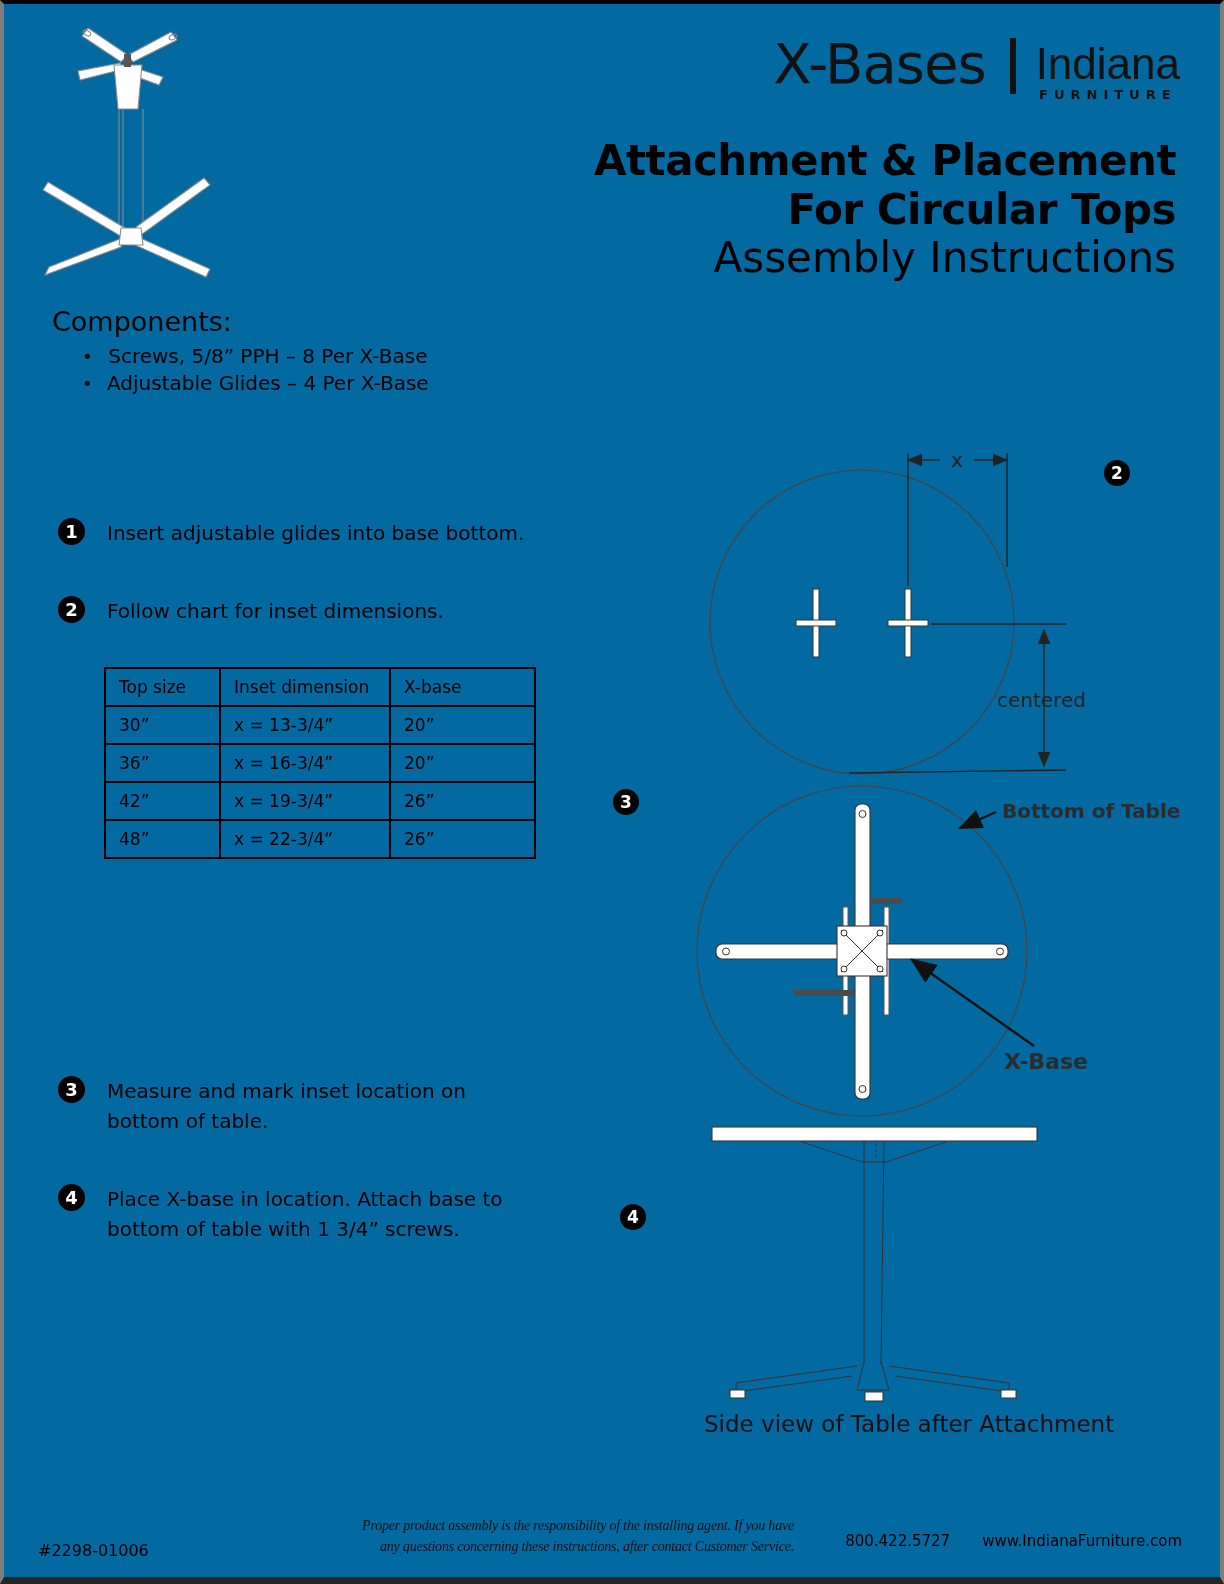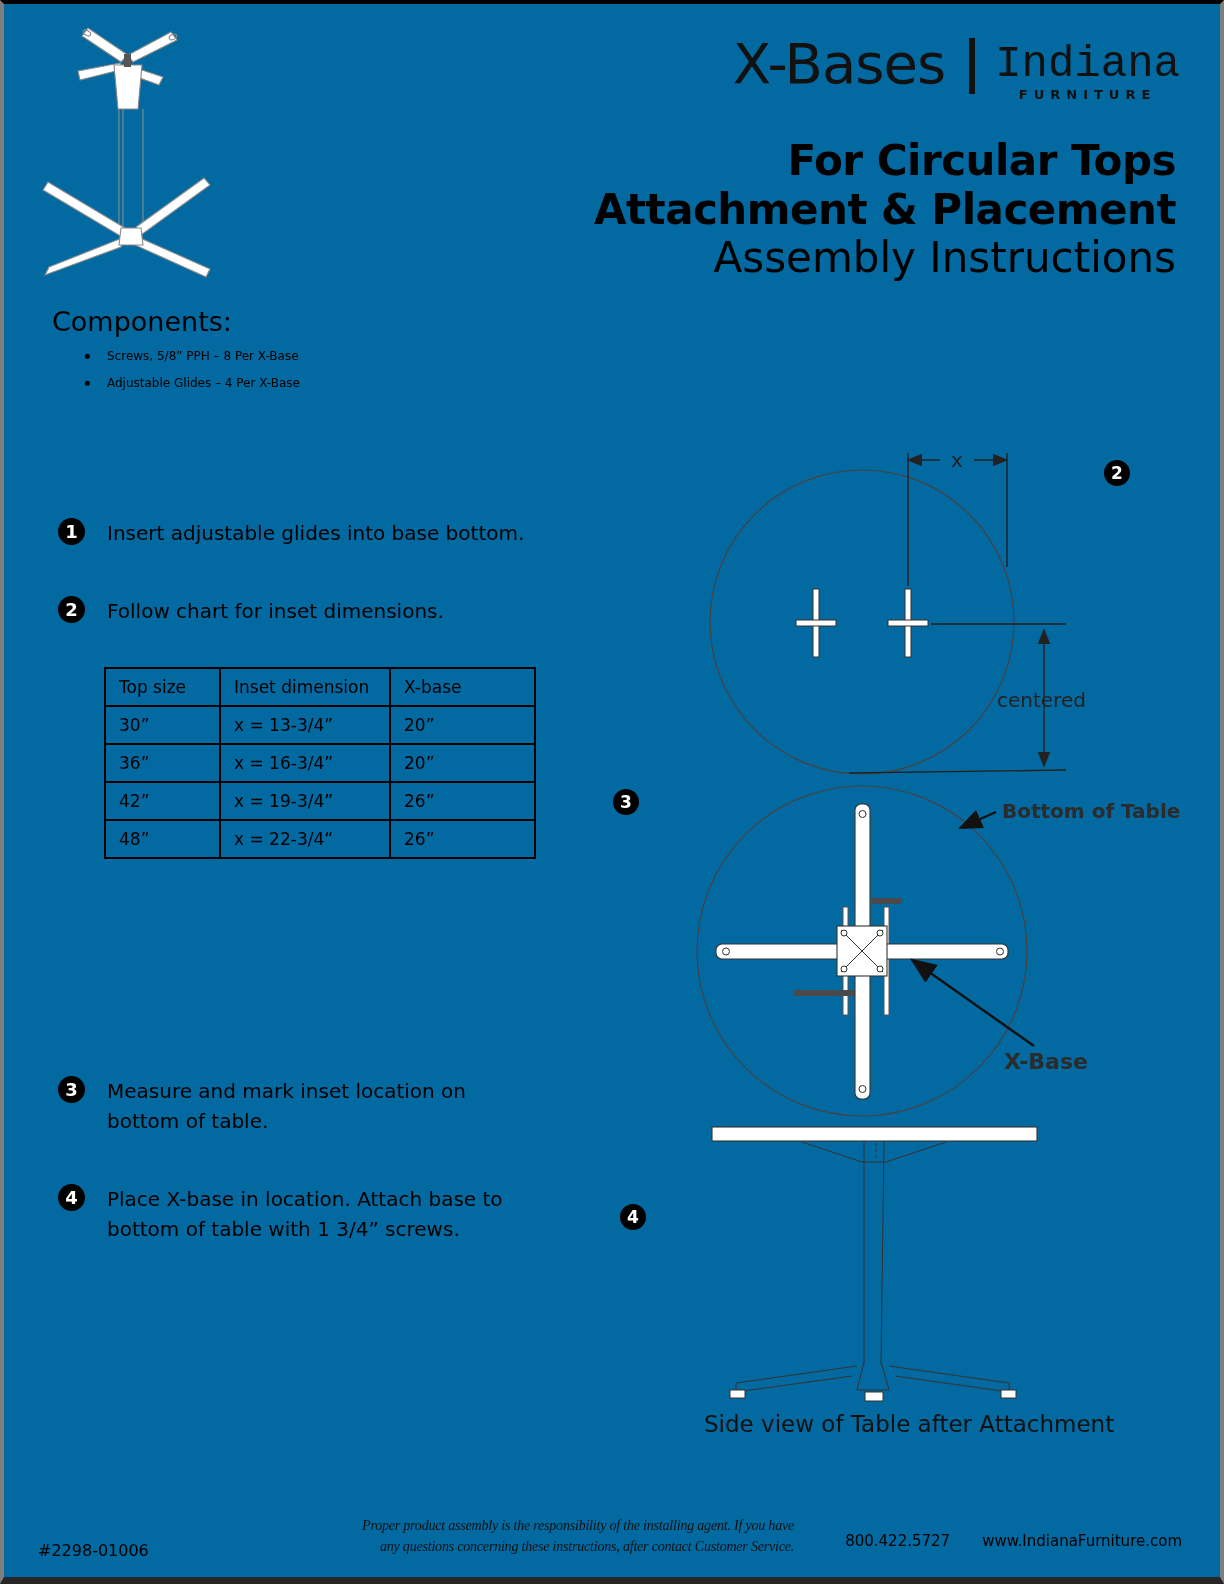--- a/index.html
+++ b/index.html
@@ -7,30 +7,30 @@
     position:relative;width:1224px;height:1584px;background:#0369a1;
     box-sizing:border-box;margin:0 auto;overflow:hidden;
     border:4px solid #7e7e7e;border-top-color:#000;border-bottom:7px solid #262626;
     font-family:"DejaVu Sans","Liberation Sans",sans-serif;color:#000;
   }
   
   .logo-row{position:absolute;top:30px;right:40px;display:flex;align-items:flex-start;}
   .product-name{font-size:56px;line-height:60px;letter-spacing:-1px;color:#111;}
   .logo-divider{width:6px;height:56px;background:#111;margin:4px 20px 0 24px;}
   .brand{display:flex;flex-direction:column;align-items:center;margin-top:8px;}
-  .brand-name{font-family:Liberation Mono, monospace;font-size:44px;line-height:44px;color:#111;}
+  .brand-name{font-family:Liberation Sans, sans-serif;font-size:44px;line-height:44px;color:#111;}
   .brand-sub{font-size:13px;letter-spacing:6px;font-weight:600;margin-top:1px;color:#111;}
   .title-block{position:absolute;top:132px;right:44px;text-align:right;}
   .title-line{font-size:42px;font-weight:700;line-height:49px;letter-spacing:-0.5px;}
   .subtitle-line{font-size:42px;font-weight:400;line-height:47px;}
   
   .components{position:absolute;left:48px;top:302px;}
   .components-heading{font-size:27px;line-height:32px;}
   .components-list{list-style:none;margin:5px 0 0 0;padding:0;}
-  .components-list li{font-size:12px;line-height:27px;padding-left:55px;position:relative;}
+  .components-list li{font-size:20px;line-height:27px;padding-left:55px;position:relative;text-align:center;}
   .components-list li::before{content:"•";position:absolute;left:30px;font-size:18px;}
   
   .step{position:absolute;left:54px;display:flex;gap:22px;align-items:flex-start;}
   .badge{flex:0 0 auto;width:27px;height:27px;border-radius:50%;background:#000;color:#fff;
          font-size:18px;font-weight:700;line-height:27px;text-align:center;}
   .step-text{font-size:20px;line-height:30px;}
   .w400{width:408px;}
   .abs-badge{position:absolute;width:26px;height:26px;border-radius:50%;background:#000;color:#fff;
          font-size:17px;font-weight:700;line-height:26px;text-align:center;}
   
@@ -81,22 +81,22 @@
   <div class="logo-row">
     <div class="product-name">X-Bases</div>
     <div class="logo-divider"></div>
     <div class="brand">
       <div class="brand-name">Indiana</div>
       <div class="brand-sub">FURNITURE</div>
     </div>
   </div>
 
   <div class="title-block">
+    <div class="title-line">Attachment &amp; Placement</div>
     <div class="title-line">For Circular Tops</div>
-    <div class="title-line">Attachment &amp; Placement</div>
     <div class="subtitle-line">Assembly Instructions</div>
   </div>
 
   <div class="components">
     <div class="components-heading">Components:</div>
     <ul class="components-list">
       <li><span>Screws, 5/8” PPH – 8 Per X-Base</span></li>
       <li><span>Adjustable Glides – 4 Per X-Base</span></li>
     </ul>
   </div>

